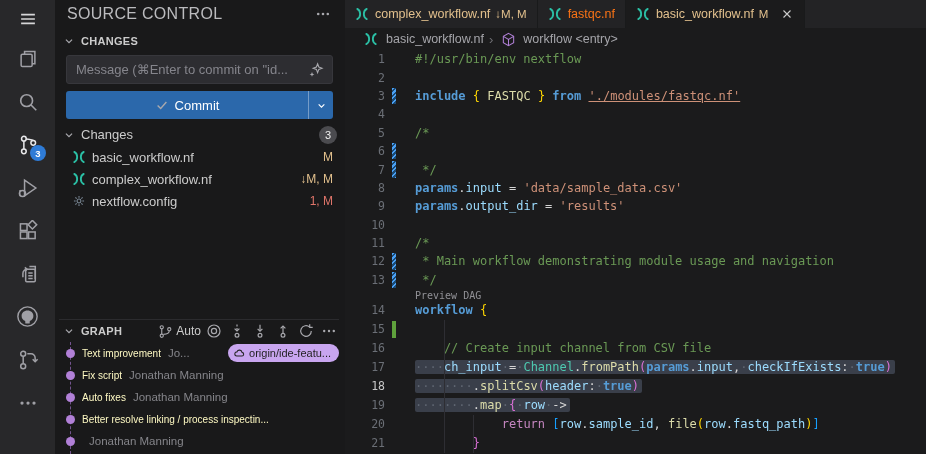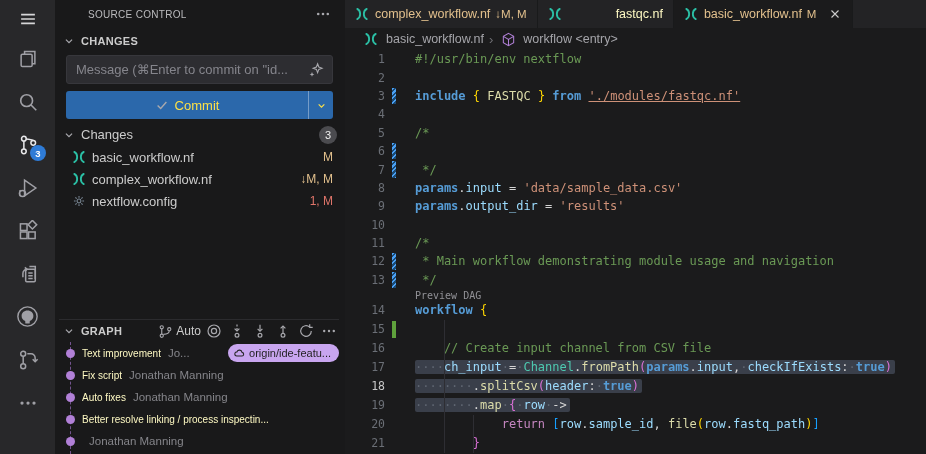--- a/index.html
+++ b/index.html
@@ -15,35 +15,35 @@
   .ab-item:first-child { height:37px; color:#d6d6d8; }
   .ab-item.active { color:#e9e9eb; }
   .ab-badge { position:absolute; right:9px; bottom:5px; min-width:16px; height:16px;
     border-radius:8px; background:#2e7bd6; color:#fff; font-size:9.5px; font-weight:bold;
     display:flex; align-items:center; justify-content:center; padding:0 3px; }
 
   
   .sidebar { width:290px; background:#19191a; position:relative; flex-shrink:0; color:#cccccc; }
   .sb-header { position:absolute; top:0; left:0; right:0; height:28px; display:flex;
     align-items:center; padding:0 12px 0 12px; }
-  .sb-title { font-size:10px; color:#bbbbbe; letter-spacing:.3px; flex:1;
-    white-space:nowrap; overflow:hidden;margin-left:21px; }
+  .sb-title { font-size:16px; color:#bbbbbe; letter-spacing:.3px; flex:1;
+    white-space:nowrap; overflow:hidden; }
   .icon-btn { color:#a8a8ad; display:flex; align-items:center; justify-content:center;
     width:20px; height:20px; cursor:pointer; }
   .sec-head { position:absolute; left:4px; height:22px; display:flex; align-items:center;
     gap:2px; color:#cccccc; cursor:pointer; }
   .sec-label { font-size:11px; font-weight:bold; letter-spacing:.3px; }
   .msg-input { position:absolute; top:55px; left:11px; right:12px; height:29px;
     background:#2d2d31; border:1px solid #37373c; border-radius:3px; display:flex;
     align-items:center; padding:0 6px 0 9px; }
   .msg-input input { flex:1; background:transparent; border:none; outline:none;
     color:#cccccc; font-size:13px; font-family:"Liberation Sans",sans-serif; min-width:0; }
   .msg-input input::placeholder { color:#85858c; }
   .commit-btn { position:absolute; top:91px; left:11px; right:12px; height:28px;
-    border-radius:3px; display:flex; overflow:hidden; color:#fde047; cursor:pointer; }
+    border-radius:3px; display:flex; overflow:hidden; color:#ffffff; cursor:pointer; }
   .commit-main { flex:1; display:flex; align-items:center; justify-content:center; gap:6px;
     font-size:13px; }
   .commit-dd { width:25px; display:flex; align-items:center; justify-content:center;
     border-left:1px solid rgba(255,255,255,.35); }
   .tree-head { position:absolute; top:124px; left:4px; right:8px; height:21px; display:flex;
     align-items:center; gap:2px; cursor:pointer; }
   .tree-label { font-size:13px; color:#cccccc; flex:1; }
   .count-badge { min-width:18px; height:18px; border-radius:9px; background:#4b4b4f;
     color:#efefef; font-size:11px; display:flex; align-items:center; justify-content:center;
     padding:0 5px; }
@@ -406,21 +406,21 @@
           <span style="color: rgb(226, 192, 141);">complex_workflow.nf</span>
           <span class="suffix" style="color: rgb(226, 192, 141);">↓M, M</span>
         </div>
         <div class="tab">
           <span style="display: flex;">
             <svg width="14" height="14" viewBox="0 0 16 16" fill="none" stroke="#2bbfa5" stroke-width="2.1" stroke-linecap="round">
               <path d="M2.6 2.2c4.4 2.3 4.4 9.3 0 11.6"></path>
               <path d="M13.4 2.2c-4.4 2.3-4.4 9.3 0 11.6"></path>
             </svg>
           </span>
-          <span style="color: #fef9c3; margin-left: 48px;">fastqc.nf</span>
+          <span style="color: #f97316;">fastqc.nf</span>
         </div>
         <div class="tab active">
           <span style="display: flex;">
             <svg width="14" height="14" viewBox="0 0 16 16" fill="none" stroke="#2bbfa5" stroke-width="2.1" stroke-linecap="round">
               <path d="M2.6 2.2c4.4 2.3 4.4 9.3 0 11.6"></path>
               <path d="M13.4 2.2c-4.4 2.3-4.4 9.3 0 11.6"></path>
             </svg>
           </span>
           <span style="color: rgb(226, 192, 141);">basic_workflow.nf</span>
           <span class="suffix" style="color: rgb(226, 192, 141);">M</span>

